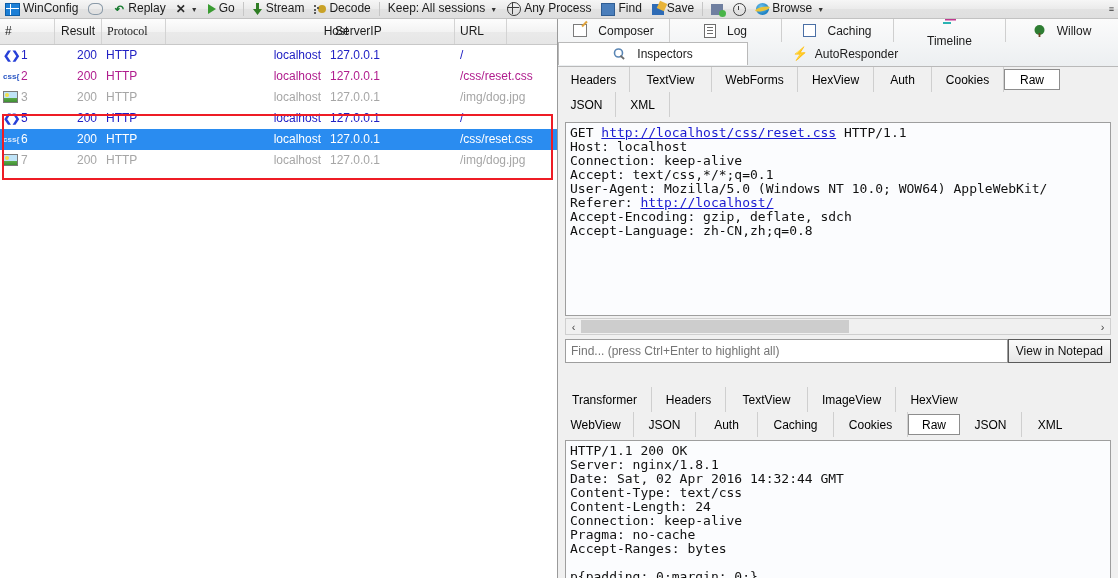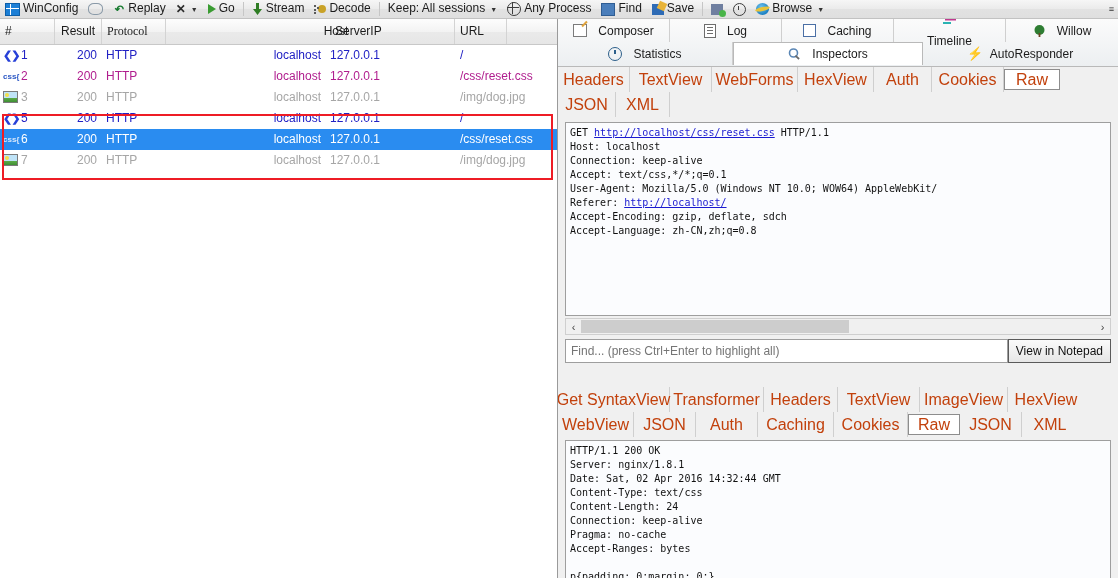--- a/index.html
+++ b/index.html
@@ -105,24 +105,24 @@
   .mi-stats{width:12px;height:12px;border:1.3px solid #2c5f8a;border-radius:50%;}
   .mi-stats:after{content:"";position:absolute;left:5px;top:2px;width:1.2px;height:4px;background:#2c5f8a;}
   .mi-inspect{width:13px;height:12px;}
   .mi-auto{width:11px;height:12px;color:#5a5a5a;font-size:13px;line-height:12px;}
 
   
   .reqzone{position:absolute;left:0;top:48px;width:560px;height:313px;background:#f0f0f0;}
   .subtabs{position:relative;width:560px;background:#f0f0f0;}
   .st-row{display:flex;align-items:stretch;height:25px;}
   .stab{display:flex;align-items:center;justify-content:center;height:25px;box-sizing:border-box;
-    padding:0 10px;font-size:16px;color:#c2410c;border-right:1px solid #cfcfcf;white-space:nowrap;}
+    padding:0 10px;font-size:12px;color:#000000;border-right:1px solid #cfcfcf;white-space:nowrap;}
   .stab.active{background:#ffffff;border:1px solid #8d8d8d;height:21px;margin-top:2px;}
   .codebox{position:absolute;box-sizing:border-box;background:#fbfcfe;border:1px solid #9e9e9e;
-    font-family:"DejaVu Sans Mono", monospace;font-size:10px;line-height:14px;
+    font-family:"DejaVu Sans Mono", monospace;font-size:13px;line-height:14px;
     color:#111;padding:3px 4px;overflow:hidden;white-space:pre;}
   .codebox a{color:#1a1ad0;text-decoration:underline;}
   .hscroll{position:absolute;box-sizing:border-box;height:17px;background:#f0f0f0;border:1px solid #cfcfcf;
     display:flex;align-items:center;}
   .hs-arrow{width:15px;height:15px;display:flex;align-items:center;justify-content:center;
     font-size:11px;color:#444;flex:none;}
   .hs-track{flex:1;height:15px;position:relative;background:#f0f0f0;}
   .hs-thumb{position:absolute;left:0;top:1px;height:13px;background:#cdcdcd;}
   .findbar{position:absolute;box-sizing:border-box;display:flex;align-items:stretch;}
   .findinput{flex:1;box-sizing:border-box;border:1px solid #9e9e9e;background:#fff;
@@ -322,24 +322,20 @@
           <span class="mi mi-willow">
             <svg width="13" height="12" viewBox="0 0 13 12">
                 <circle cx="6.5" cy="5" r="5" fill="#2e7d32"></circle>
                 <rect x="5.6" y="8" width="1.8" height="4" fill="#6b4423"></rect>
               </svg>
           </span>
           <span>Willow</span>
         </div>
       </div>
       <div class="mt-row r2">
-        <div class="mtab" style="width:175px;">
-          <span class="mi mi-stats"></span>
-          <span>Statistics</span>
-        </div>
         <div class="mtab active" style="width:190px;">
           <span class="mi mi-inspect">
             <svg width="13" height="12" viewBox="0 0 13 12">
                 <circle cx="5.5" cy="5" r="4" fill="none" stroke="#5a86b5" stroke-width="1.6"></circle>
                 <rect x="8" y="7" width="5" height="1.8" transform="rotate(42 8 7)" fill="#6a6a6a"></rect>
               </svg>
           </span>
           <span>Inspectors</span>
         </div>
         <div class="mtab" style="width:195px;border-right:none;">
@@ -387,21 +383,20 @@
       <div class="findbar" style="left:7px;top:272px;width:546px;height:24px;">
         <input class="findinput" type="text" placeholder="Find... (press Ctrl+Enter to highlight all)" style="">
         <div class="notepadbtn">View in Notepad</div>
       </div>
     </div>
 
     <div class="respzone">
 
       <div class="subtabs">
         <div class="st-row">
-          <div class="stab" style="width:112px;">Get SyntaxView</div>
           <div class="stab" style="width:94px;">Transformer</div>
           <div class="stab" style="width:74px;">Headers</div>
           <div class="stab" style="width:82px;">TextView</div>
           <div class="stab" style="width:88px;">ImageView</div>
           <div class="stab" style="width:76px;border-right:none;">HexView</div>
         </div>
         <div class="st-row">
           <div class="stab" style="width:76px;">WebView</div>
           <div class="stab" style="width:62px;">JSON</div>
           <div class="stab" style="width:62px;">Auth</div>

